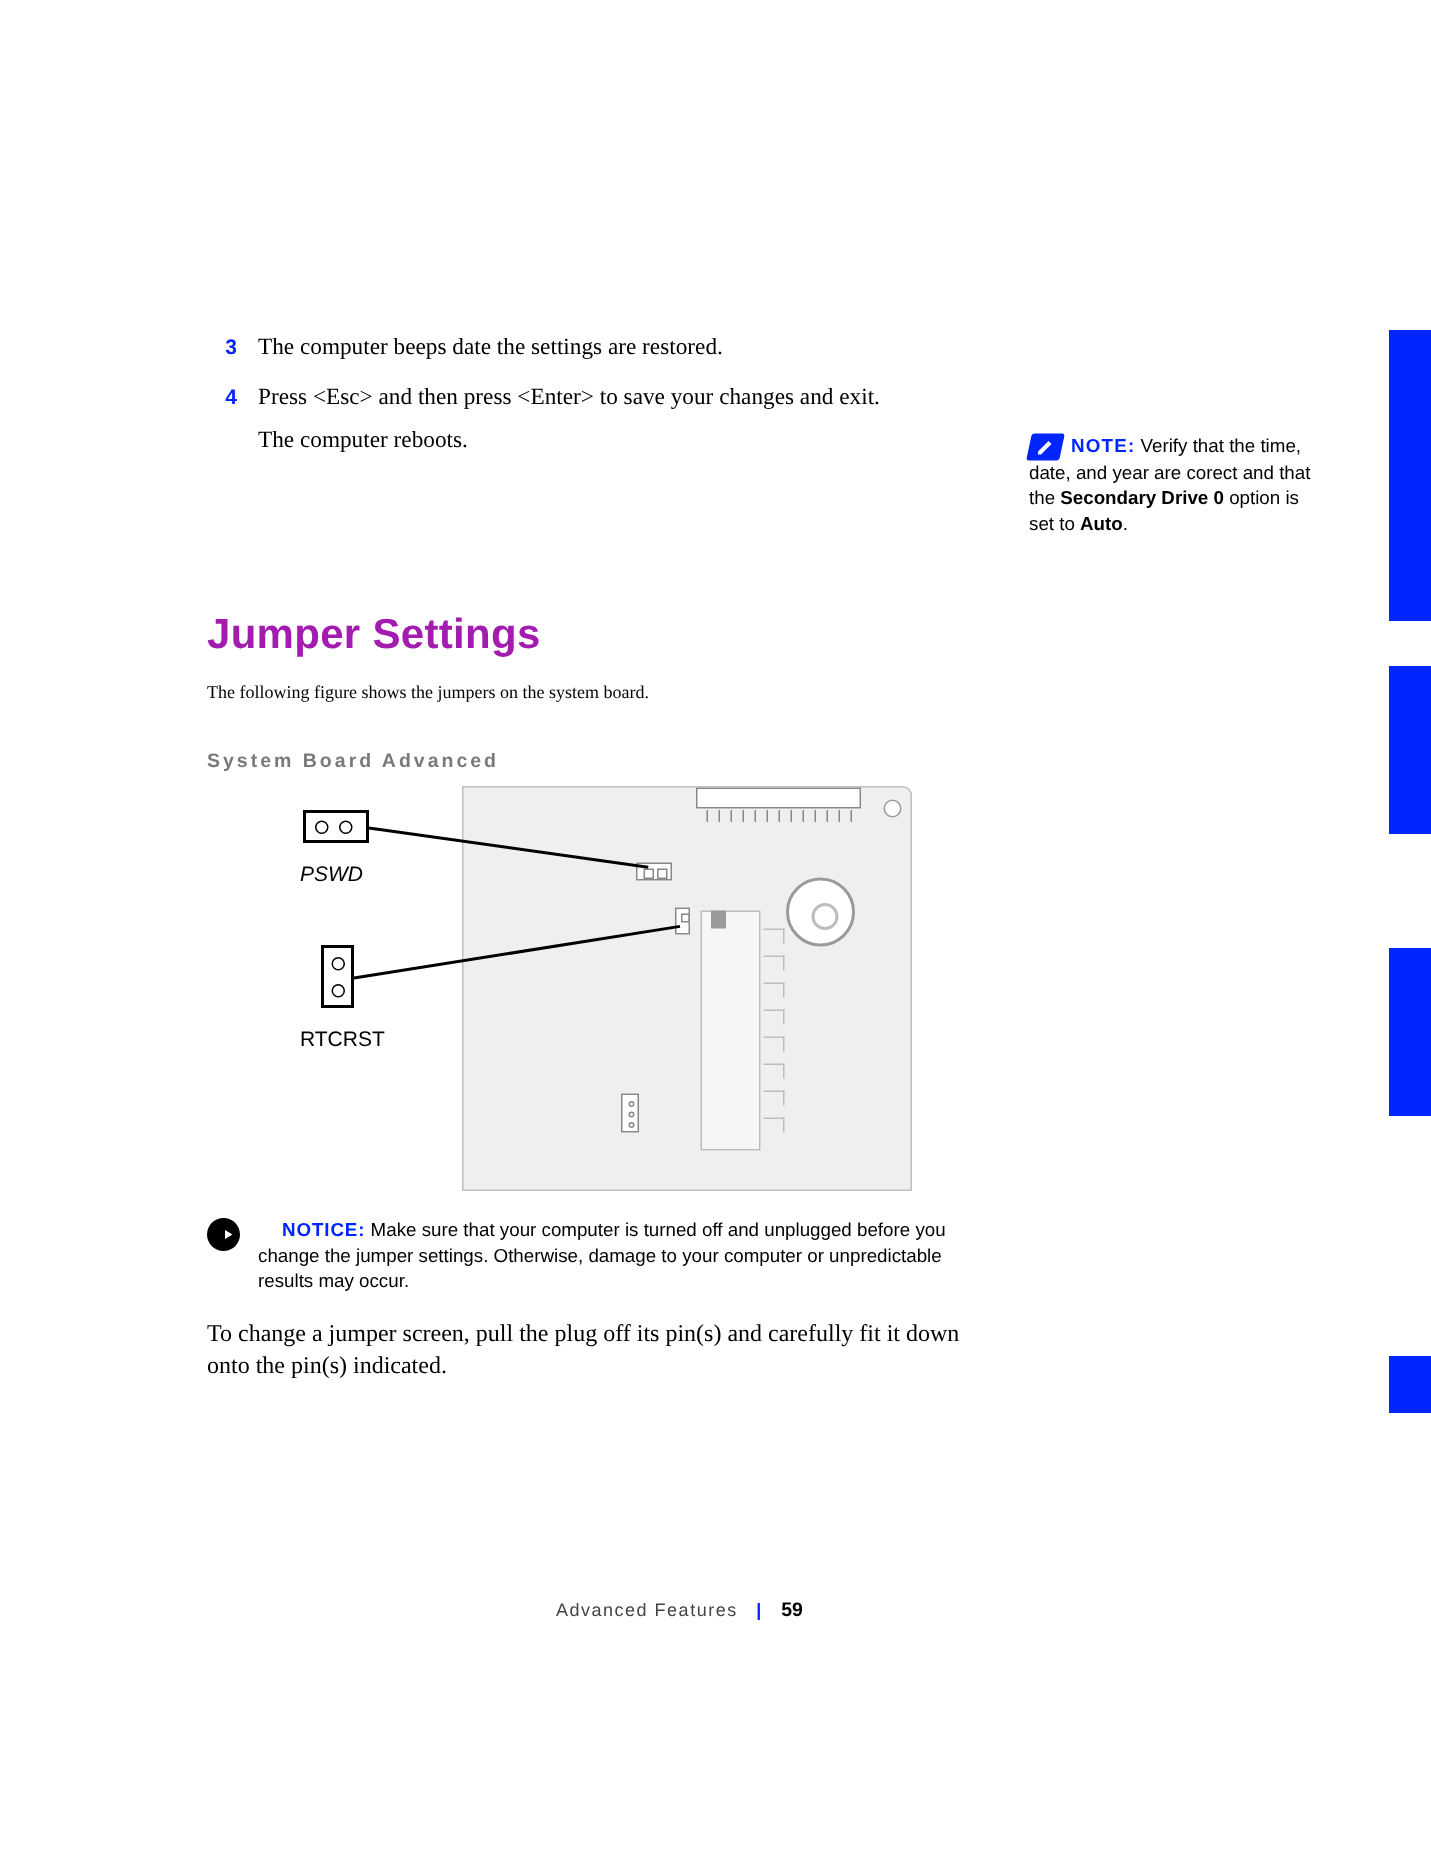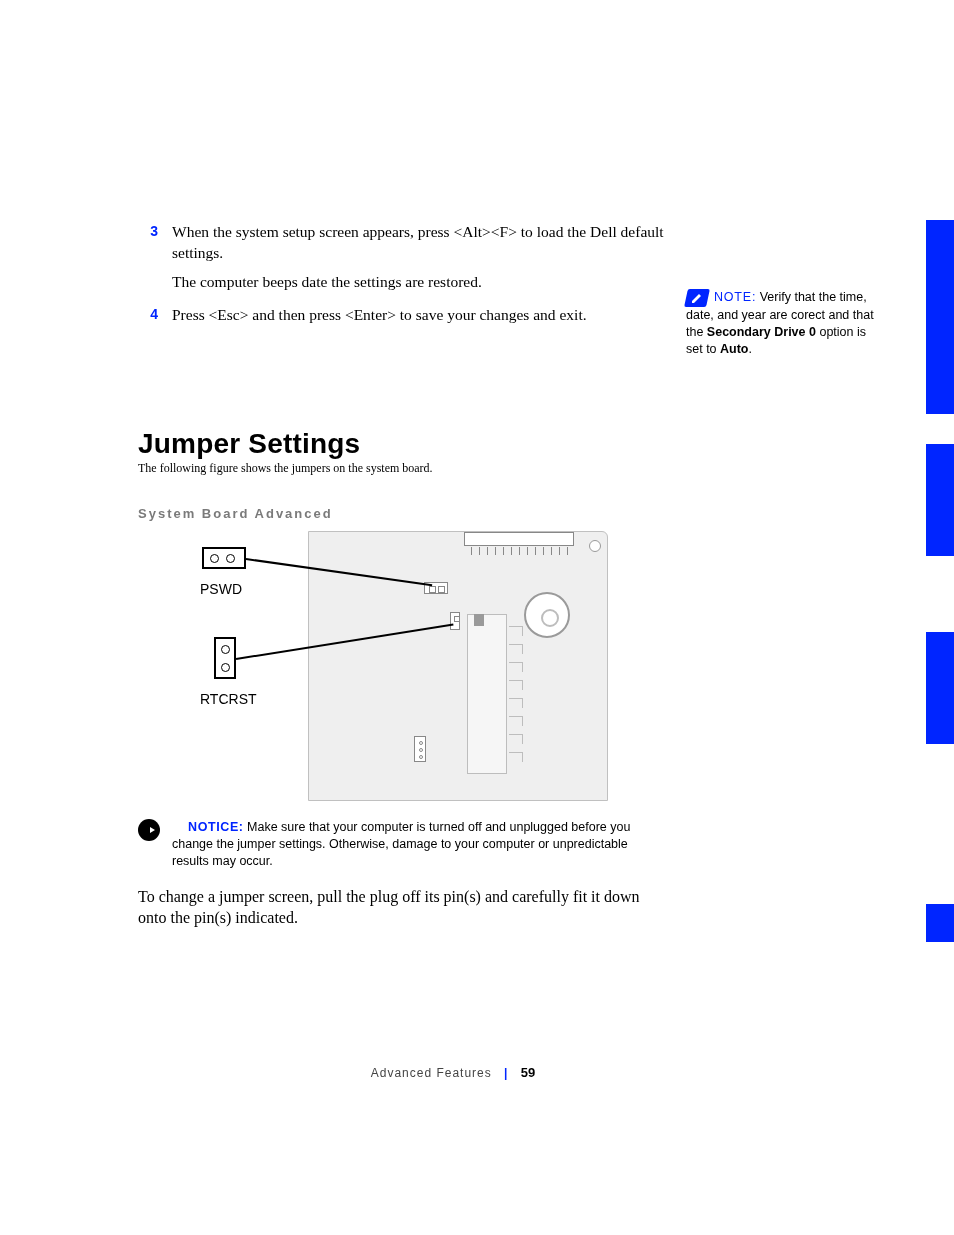--- a/index.html
+++ b/index.html
@@ -6,21 +6,21 @@
   html, body { width: 954px; height: 1235px; background: #fff; font-family: Georgia, "Times New Roman", serif; color: #000; }
   .page { position: relative; width: 954px; height: 1235px; }
   .tabs { position: absolute; right: 0; top: 0; width: 28px; height: 100%; }
   .tab { position: absolute; right: 0; width: 28px; background: #0025ff; }
   .main-col { position: absolute; left: 138px; top: 222px; width: 530px; }
   .side-col { position: absolute; left: 686px; top: 289px; width: 200px; }
   .ol-row { display: flex; margin-bottom: 4px; }
   .ol-num { color: #0025ff; font-family: Arial, Helvetica, sans-serif; font-weight: bold; font-size: 14px; width: 34px; text-align: right; padding-right: 14px; line-height: 1.35; }
   .ol-body { flex: 1; }
   .ol-body p { font-size: 15.5px; line-height: 1.35; margin-bottom: 8px; }
-  .heading-section { color: #000000; font-family: Arial, Helvetica, sans-serif; font-weight: bold; font-size: 28px; letter-spacing: 0.2px; margin-top: 94px; }
+  .heading-section { color: #a21caf; font-family: Arial, Helvetica, sans-serif; font-weight: bold; font-size: 28px; letter-spacing: 0.2px; margin-top: 94px; margin-bottom: 14px; }
   .lead { font-size: 12px; line-height: 1.35; margin-bottom: 30px; }
   .fig-caption { font-family: Arial, Helvetica, sans-serif; font-weight: bold; font-size: 13px; letter-spacing: 2px; color: #7a7a7a; margin-bottom: 10px; }
   .figure { position: relative; width: 420px; height: 270px; margin-left: 70px; margin-bottom: 18px; }
   .board { position: absolute; left: 100px; top: 0; width: 300px; height: 270px; background: #efefef; border: 1px solid #c0c0c0; border-top-right-radius: 6px; }
   .edge-conn { position: absolute; left: 155px; top: 0; width: 110px; height: 14px; border: 1px solid #888; background: #fff; }
   .edge-conn .ticks { position: absolute; left: 0; top: 14px; width: 110px; height: 10px; }
   .tick { position: absolute; top: 0; width: 1px; height: 8px; background: #888; }
   .coin-cell { position: absolute; left: 215px; top: 60px; width: 46px; height: 46px; border: 2px solid #9a9a9a; border-radius: 50%; background: #fff; }
   .coin-cell::after { content: ""; position: absolute; left: 15px; top: 15px; width: 14px; height: 14px; border: 2px solid #bdbdbd; border-radius: 50%; }
   .corner-hole { position: absolute; left: 280px; top: 8px; width: 12px; height: 12px; border: 1.5px solid #9a9a9a; border-radius: 50%; background: #fff; }
@@ -45,21 +45,21 @@
   .notice-block { display: flex; margin-top: 4px; margin-bottom: 16px; }
   .notice-icon-wrap { width: 34px; flex: none; }
   .notice-icon { width: 22px; height: 22px; background: #000; border-radius: 50%; display: flex; align-items: center; justify-content: center; }
   .notice-icon svg { display: block; }
   .notice-text { font-family: Arial, Helvetica, sans-serif; font-size: 12.5px; line-height: 1.35; color: #000; }
   .notice-label { color: #0025ff; font-weight: bold; letter-spacing: 0.6px; margin-left: 16px; }
   .after-notice { font-size: 16px; line-height: 1.35; }
   .note-icon { width: 22px; height: 18px; background: #0025ff; transform: skewX(-12deg); border-radius: 2px; display: inline-flex; align-items: center; justify-content: center; vertical-align: -3px; margin-right: 6px; }
   .note-icon svg { transform: skewX(12deg); display: block; }
   .note-text { font-family: Arial, Helvetica, sans-serif; font-size: 12.5px; line-height: 1.35; color: #000; }
-  .note-label { color: #0025ff; font-weight: normal; letter-spacing: 0.8px; }
+  .note-label { color: #0025ff; font-weight: bold; letter-spacing: 0.8px; }
   .bold-sans { font-family: Arial, Helvetica, sans-serif; font-weight: bold; }
   .footer { position: absolute; left: 16px; bottom: 155px; width: 100%; text-align: center; padding-right: 80px; font-family: Arial, Helvetica, sans-serif; font-size: 12px; letter-spacing: 1px; color: #444; }
   .footer .sep { color: #0025ff; padding: 0 8px; font-weight: bold; }
   .footer .pg { color: #000; font-weight: bold; letter-spacing: 0; font-size: 13px; }
 </style>
 </head>
 <body>
 
 <div class="page">
 
@@ -78,29 +78,29 @@
           </svg>
       </span><span class="note-label">NOTE:</span><span><span> Verify that the time, date, and year are corect and that the </span><span class="bold-sans">Secondary Drive 0</span><span> option is set to </span><span class="bold-sans">Auto</span><span>.</span></span>
     </div>
   </div>
 
   <div class="main-col">
 
     <div class="ol-row">
       <div class="ol-num">3</div>
       <div class="ol-body">
-        <p>When the system setup screen appears, press &lt;Alt&gt;&lt;F&gt; to load the Dell default settings.</p>
         <p>The computer beeps date the settings are restored.</p>
       </div>
     </div>
 
     <div class="ol-row">
       <div class="ol-num">4</div>
       <div class="ol-body">
         <p>Press &lt;Esc&gt; and then press &lt;Enter&gt; to save your changes and exit.</p>
+        <p>The computer reboots.</p>
       </div>
     </div>
 
     <h1 class="heading-section">Jumper Settings</h1>
     <p class="lead">The following figure shows the jumpers on the system board.</p>
 
     <div class="fig-caption">System Board Advanced</div>
 
     <div class="figure">
       <div class="board">
@@ -139,21 +139,21 @@
             <div class="dot" style="top:18px"></div>
         </div>
         <div class="jmp-on-board-1"></div>
         <div class="jmp-on-board-2"></div>
       </div>
 
       <div class="callout-box callout-pswd">
         <div class="pin" style="left:6px"></div>
           <div class="pin" style="left:22px"></div>
       </div>
-      <div class="callout-label" style="left:-8px; top:50px;">PSWD</div>
+      <div class="callout-label" style="left:-8px; top:50px;font-style:italic;">PSWD</div>
       <div class="leader" style="left:38px; top:27px; width:188px; transform: rotate(8deg);"></div>
 
       <div class="callout-box callout-rtcrst">
         <div class="pin" style="top:6px"></div>
           <div class="pin" style="top:24px"></div>
       </div>
       <div class="callout-label" style="left:-8px; top:160px;">RTCRST</div>
       <div class="leader" style="left:28px; top:127px; width:220px; transform: rotate(-9deg);"></div>
     </div>
 

